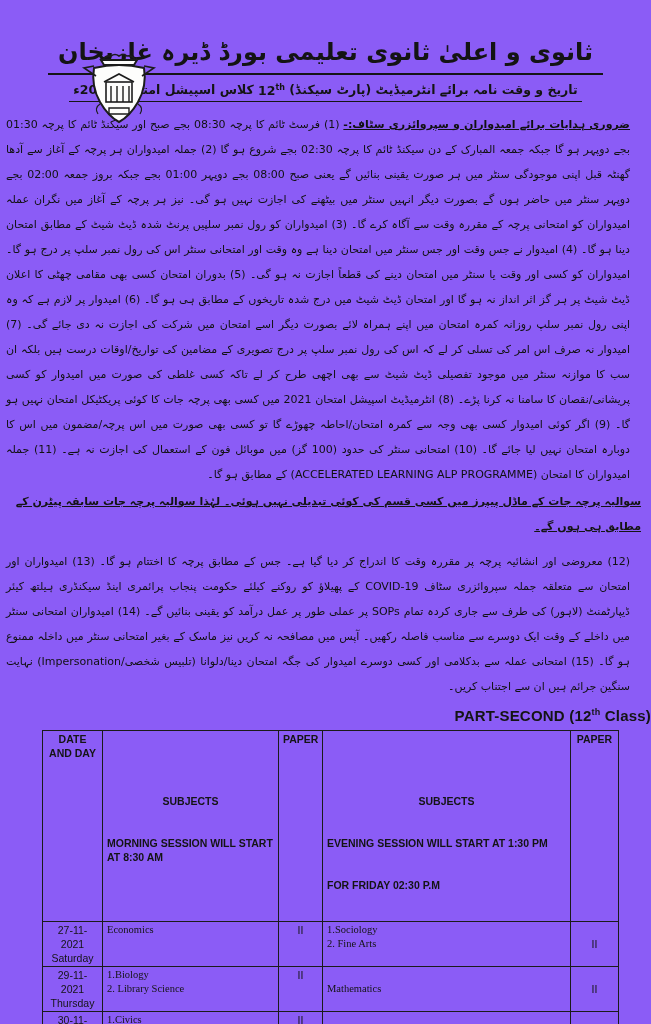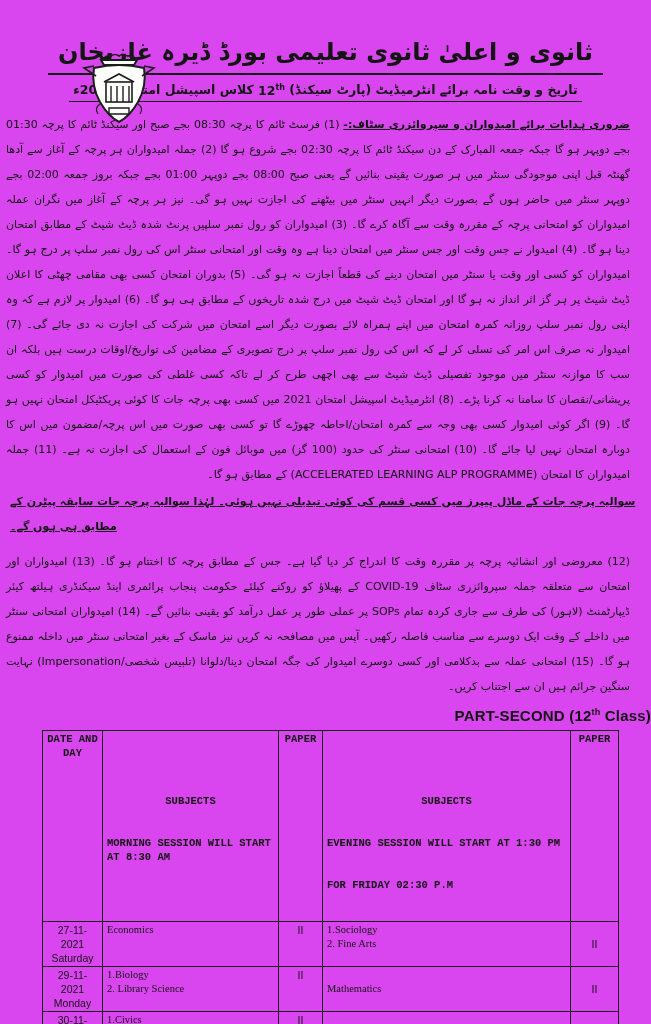--- a/index.html
+++ b/index.html
@@ -1,20 +1,20 @@
 <!DOCTYPE html>
 <html><head>
 <meta charset="utf-8">
 <style>
   html,body{margin:0;padding:0;background:#e8e8e8;}
   .page{
     position:relative;
     width:651px;height:1024px;
     margin:0 auto;
-    background:#d946ef;
+    background:#8b5cf6;
     overflow:hidden;
     font-family:"Liberation Sans",sans-serif;
     color:#141414;
   }
   
   .doc-header{position:relative;text-align:center;padding-top:36px;}
   .crest{position:absolute;left:76px;top:52px;width:86px;height:78px;}
   .main-title{
     display:inline-block;
     font-family:"DejaVu Sans",sans-serif;direction:rtl;
@@ -32,21 +32,21 @@
   .body-text{
     margin:10px 21px 0 6px;
     font-family:"DejaVu Sans",sans-serif;direction:rtl;
     font-size:11px;line-height:25px;text-align:justify;color:#111;
   }
   .body-text .lead{font-weight:bold;text-decoration:underline;}
   .note-line{
     margin:2px 10px 0 10px;
     font-family:"DejaVu Sans",sans-serif;direction:rtl;
     font-size:11px;line-height:25px;font-weight:bold;
-    text-decoration:underline;text-align:left;
+    text-decoration:underline;text-align:right;
   }
   
   .section-heading{
     margin-top:8px;text-align:right;
     font-size:15px;font-weight:bold;letter-spacing:.2px;
   }
   .section-heading sup{font-size:9px;}
   
   table.datesheet{
     border-collapse:collapse;
@@ -57,21 +57,21 @@
   table.datesheet th,table.datesheet td{
     border:1.6px solid #1b1b1b;
     padding:1px 4px;vertical-align:top;
     overflow:hidden;
   }
   col.c-date{width:60px;}
   col.c-msub{width:176px;}
   col.c-mpap{width:44px;}
   col.c-esub{width:248px;}
   col.c-epap{width:48px;}
-  th{font-weight:bold;text-align:left;white-space:pre-wrap;font-family:Liberation Mono, monospace;}
+  th{font-weight:bold;text-align:left;white-space:pre-wrap;}
   th .th-center{text-align:center;margin-top:34px;}
   .th-date{text-align:center;vertical-align:middle;}
   td.date-cell{text-align:center;vertical-align:middle;padding:2px 1px;}
   td.paper-cell{text-align:center;}
   td.paper-cell.middle,td.evening-cell.middle{vertical-align:middle;}
   td .subj-line{white-space:pre-wrap;font-family:Liberation Serif, serif;}
 </style>
 </head>
 <body>
 
@@ -153,21 +153,21 @@
           </td>
           <td class="evening-cell">
             <div class="subj-line">1.Sociology</div>
             <div class="subj-line">2. Fine Arts</div>
           </td>
           <td class="paper-cell middle">II</td>
         </tr>
         <tr>
           <td class="date-cell">
             <div>29-11-2021</div>
-            <div>Monday</div>
+            <div>Thursday</div>
           </td>
           <td>
             <div class="subj-line">1.Biology</div>
             <div class="subj-line">2. Library Science</div>
           </td>
           <td class="paper-cell">
             <div>II</div>
           </td>
           <td class="evening-cell middle">
             <div class="subj-line">Mathematics</div>

